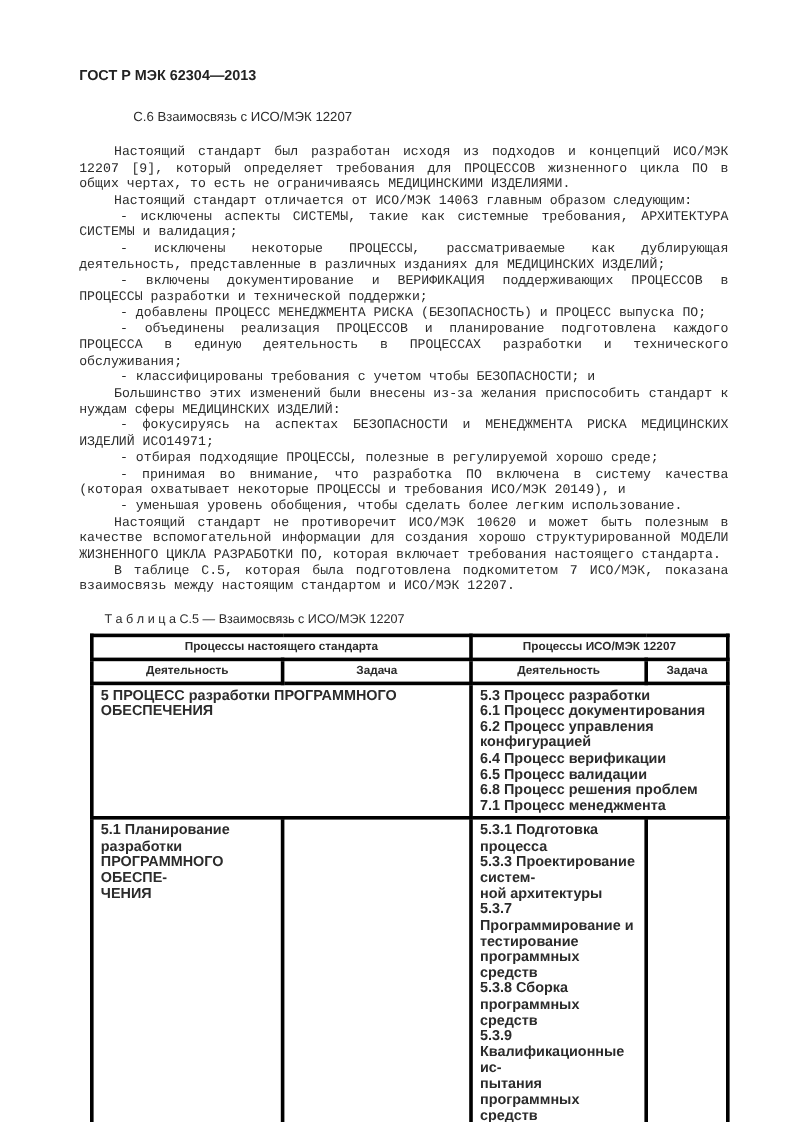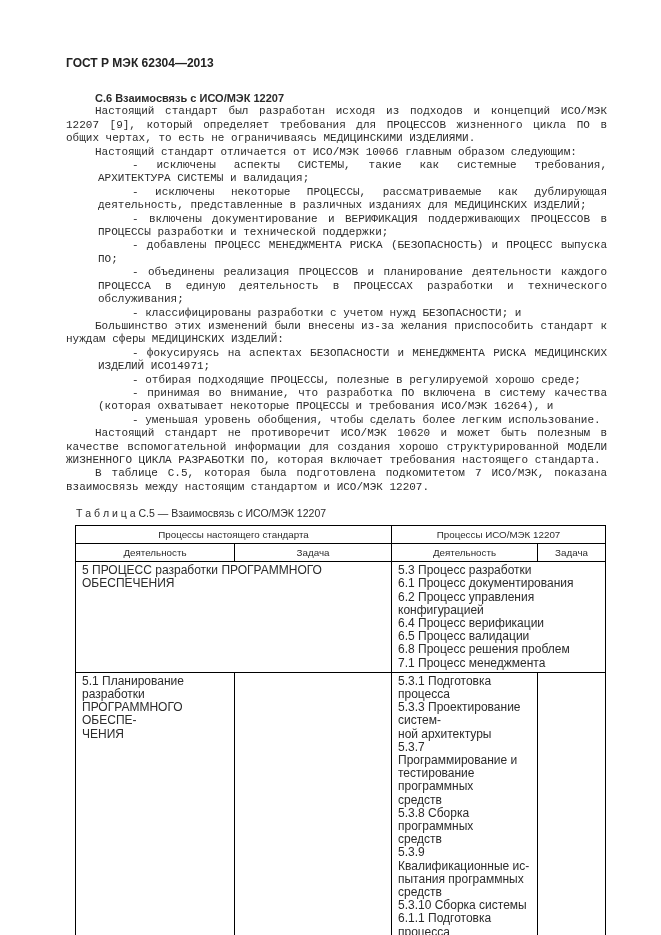--- a/index.html
+++ b/index.html
@@ -18,50 +18,50 @@
     padding: 56px 54px 0 66px;
   }
   .doc-header {
     font-size: 12px;
     font-weight: bold;
     color: #222;
     margin: 0 0 22px 0;
   }
   .section-heading {
     font-size: 11px;
-    font-weight: bold;
+    font-weight: normal;
     text-indent: 29px;
-    margin: 0;
+    margin: 16px;
     line-height: 13.4px;
   }
   p.body-par {
     font-size: 11px;
     line-height: 13.4px;
     text-align: justify;
     text-indent: 29px;
     margin: 0;
     font-family: Liberation Mono, monospace;
   }
-  p.body-par.dash { text-indent: 34px; margin-left: 32px; }
+  p.body-par.dash { text-indent: 34px; }
   .table-caption {
     font-size: 10.5px;
-    margin: 13px 0 6px 10px;
+    margin: 13px 0 6px 21px;
     color: #2b2b2b;
   }
   table.std-table {
     border-collapse: collapse;
     table-layout: fixed;
     width: 530px;
     margin-left: 9px;
     border: 1px solid #4d4d4d;
   }
   table.std-table th, table.std-table td {
-    border: 1px solid #000000;
+    border: 3px solid #000000;
     vertical-align: top;
-    font-weight: normal;
+    font-weight: bold;
     color: #2b2b2b;
   }
   table.std-table th {
     font-size: 9.8px;
     text-align: center;
     padding: 3px 2px;
     line-height: 11px;
   }
   table.std-table td {
     font-size: 12px;
@@ -73,31 +73,31 @@
 </head>
 <body>
 
 <div class="page">
 
   <p class="doc-header">ГОСТ Р МЭК 62304—2013</p>
 
   <p class="section-heading">С.6 Взаимосвязь с ИСО/МЭК 12207</p>
 
   <p class="body-par">Настоящий стандарт был разработан исходя из подходов и концепций ИСО/МЭК 12207 [9], который определяет требования для ПРОЦЕССОВ жизненного цикла ПО в общих чертах, то есть не ограничиваясь МЕДИЦИНСКИМИ ИЗДЕЛИЯМИ.</p>
-  <p class="body-par">Настоящий стандарт отличается от ИСО/МЭК 10066 главным образом следующим:</p>
+  <p class="body-par">Настоящий стандарт отличается от ИСО/МЭК 14063 главным образом следующим:</p>
   <p class="body-par dash">- исключены аспекты СИСТЕМЫ, такие как системные требования, АРХИТЕКТУРА СИСТЕМЫ и валидация;</p>
   <p class="body-par dash">- исключены некоторые ПРОЦЕССЫ, рассматриваемые как дублирующая деятельность, представленные в различных изданиях для МЕДИЦИНСКИХ ИЗДЕЛИЙ;</p>
   <p class="body-par dash">- включены документирование и ВЕРИФИКАЦИЯ поддерживающих ПРОЦЕССОВ в ПРОЦЕССЫ разработки и технической поддержки;</p>
   <p class="body-par dash">- добавлены ПРОЦЕСС МЕНЕДЖМЕНТА РИСКА (БЕЗОПАСНОСТЬ) и ПРОЦЕСС выпуска ПО;</p>
-  <p class="body-par dash">- объединены реализация ПРОЦЕССОВ и планирование деятельности каждого ПРОЦЕССА в единую деятельность в ПРОЦЕССАХ разработки и технического обслуживания;</p>
-  <p class="body-par dash">- классифицированы разработки с учетом нужд БЕЗОПАСНОСТИ; и</p>
+  <p class="body-par dash">- объединены реализация ПРОЦЕССОВ и планирование подготовлена каждого ПРОЦЕССА в единую деятельность в ПРОЦЕССАХ разработки и технического обслуживания;</p>
+  <p class="body-par dash">- классифицированы требования с учетом чтобы БЕЗОПАСНОСТИ; и</p>
   <p class="body-par">Большинство этих изменений были внесены из-за желания приспособить стандарт к нуждам сферы МЕДИЦИНСКИХ ИЗДЕЛИЙ:</p>
   <p class="body-par dash">- фокусируясь на аспектах БЕЗОПАСНОСТИ и МЕНЕДЖМЕНТА РИСКА МЕДИЦИНСКИХ ИЗДЕЛИЙ ИСО14971;</p>
   <p class="body-par dash">- отбирая подходящие ПРОЦЕССЫ, полезные в регулируемой хорошо среде;</p>
-  <p class="body-par dash">- принимая во внимание, что разработка ПО включена в систему качества (которая охватывает некоторые ПРОЦЕССЫ и требования ИСО/МЭК 16264), и</p>
+  <p class="body-par dash">- принимая во внимание, что разработка ПО включена в систему качества (которая охватывает некоторые ПРОЦЕССЫ и требования ИСО/МЭК 20149), и</p>
   <p class="body-par dash">- уменьшая уровень обобщения, чтобы сделать более легким использование.</p>
   <p class="body-par">Настоящий стандарт не противоречит ИСО/МЭК 10620 и может быть полезным в качестве вспомогательной информации для создания хорошо структурированной МОДЕЛИ ЖИЗНЕННОГО ЦИКЛА РАЗРАБОТКИ ПО, которая включает требования настоящего стандарта.</p>
   <p class="body-par">В таблице С.5, которая была подготовлена подкомитетом 7 ИСО/МЭК, показана взаимосвязь между настоящим стандартом и ИСО/МЭК 12207.</p>
 
   <p class="table-caption">Т а б л и ц а  С.5 — Взаимосвязь с ИСО/МЭК 12207</p>
 
   <table class="std-table">
     <colgroup>
       <col style="width:159px">
       <col style="width:157px">

